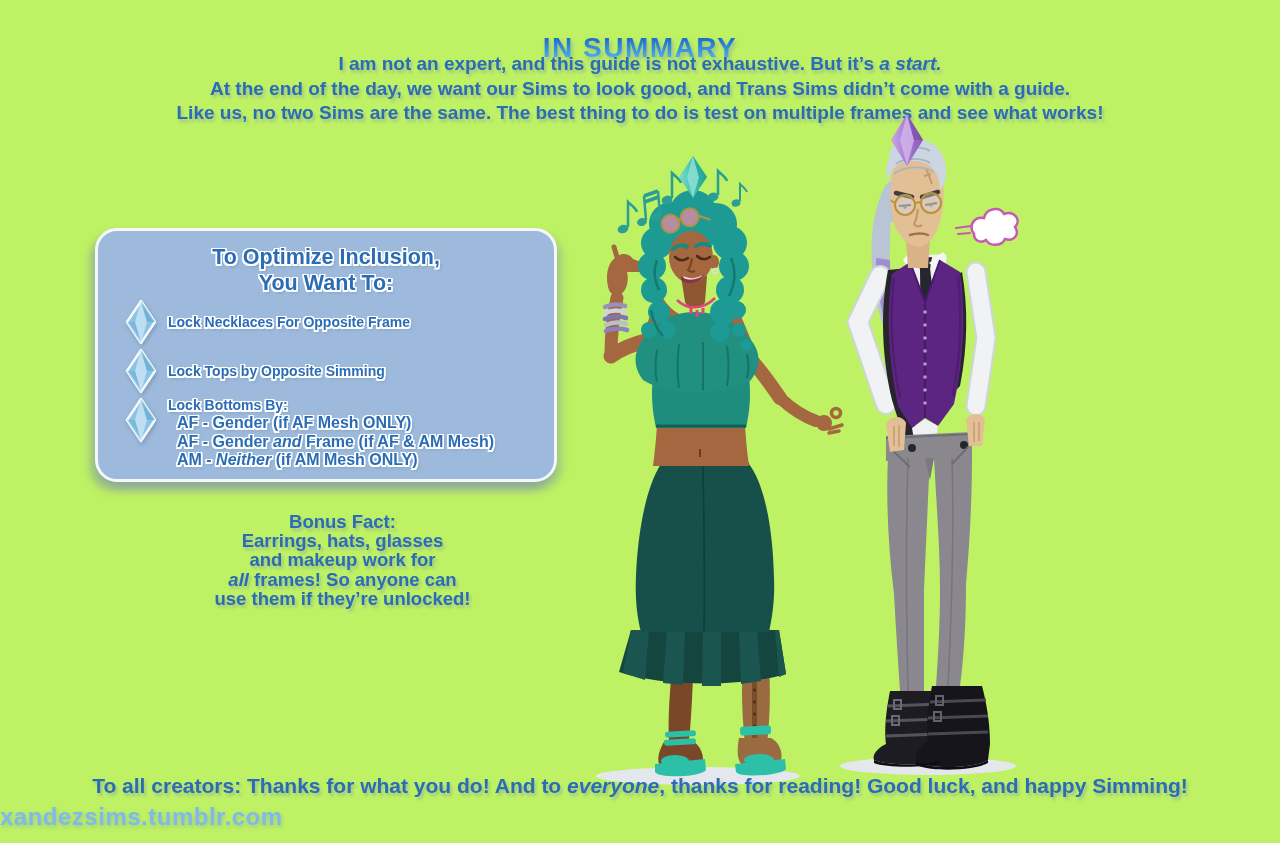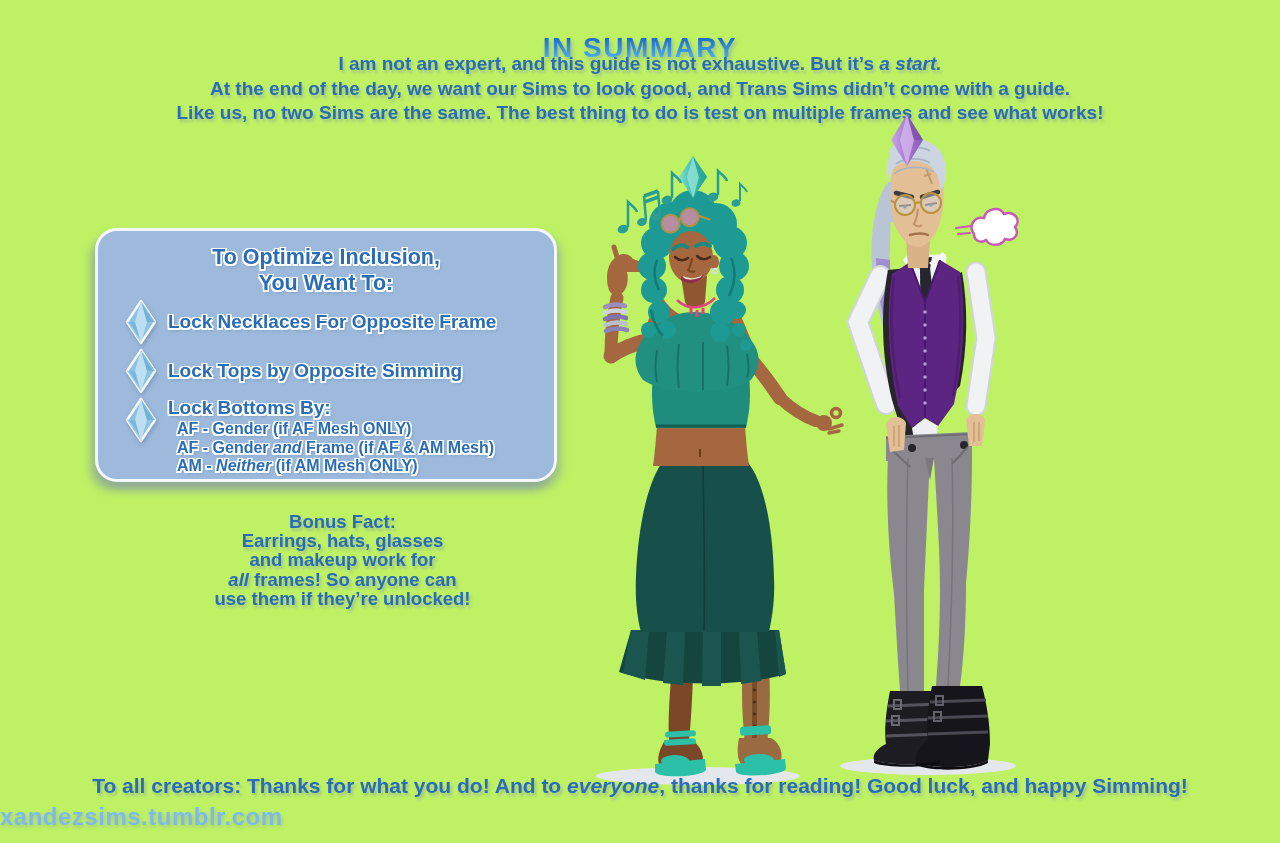--- a/index.html
+++ b/index.html
@@ -16,21 +16,21 @@
       filter:drop-shadow(2px 3px 2px rgba(120,145,170,.55));}
   .intro{position:absolute;top:52px;left:0;right:0;text-align:center;font-size:19px;line-height:24.5px;}
   .tips-box{position:absolute;left:95px;top:228px;width:462px;height:254px;background:#9dbadd;
       border:3px solid #f4f8fc;border-radius:22px;box-sizing:border-box;padding-top:13px;
       box-shadow:-5px 8px 9px rgba(125,145,170,.55),5px 7px 9px rgba(125,145,170,.4);}
   .box-title{text-align:center;font-size:21.5px;line-height:26px;}
   .bullet{display:flex;align-items:center;margin-left:26px;margin-top:3px;}
   .bullet.third{align-items:flex-start;}
   .plumbob-bullet{width:34px;height:46px;flex:0 0 34px;margin-right:10px;
       filter:drop-shadow(1px 2px 2px rgba(90,115,145,.5));}
-  .bullet-label{font-size:19px;}
+  .bullet-label{font-size:14px;}
   .sub-lines{font-size:16px;line-height:18.5px;margin-left:9px;margin-top:1px;}
   .bonus{position:absolute;left:175px;top:512px;width:335px;text-align:center;font-size:18.5px;line-height:19.2px;}
   .footer-msg{position:absolute;top:774px;left:0;right:0;text-align:center;font-size:21px;}
   .site-url{position:absolute;top:803px;left:0;right:0;text-align:left;font-size:24px;letter-spacing:.5px;
       color:#7db9ea;background:linear-gradient(90deg,#7db9ea 42%,#8d9cbd 58%);
       -webkit-background-clip:text;background-clip:text;-webkit-text-fill-color:transparent;
       filter:drop-shadow(1.5px 2px 2px rgba(120,145,170,.45));}
   svg.sim{position:absolute;}
   .sim-left{left:553px;top:140px;width:292px;height:652px;}
   .sim-right{left:828px;top:106px;width:212px;height:692px;}

